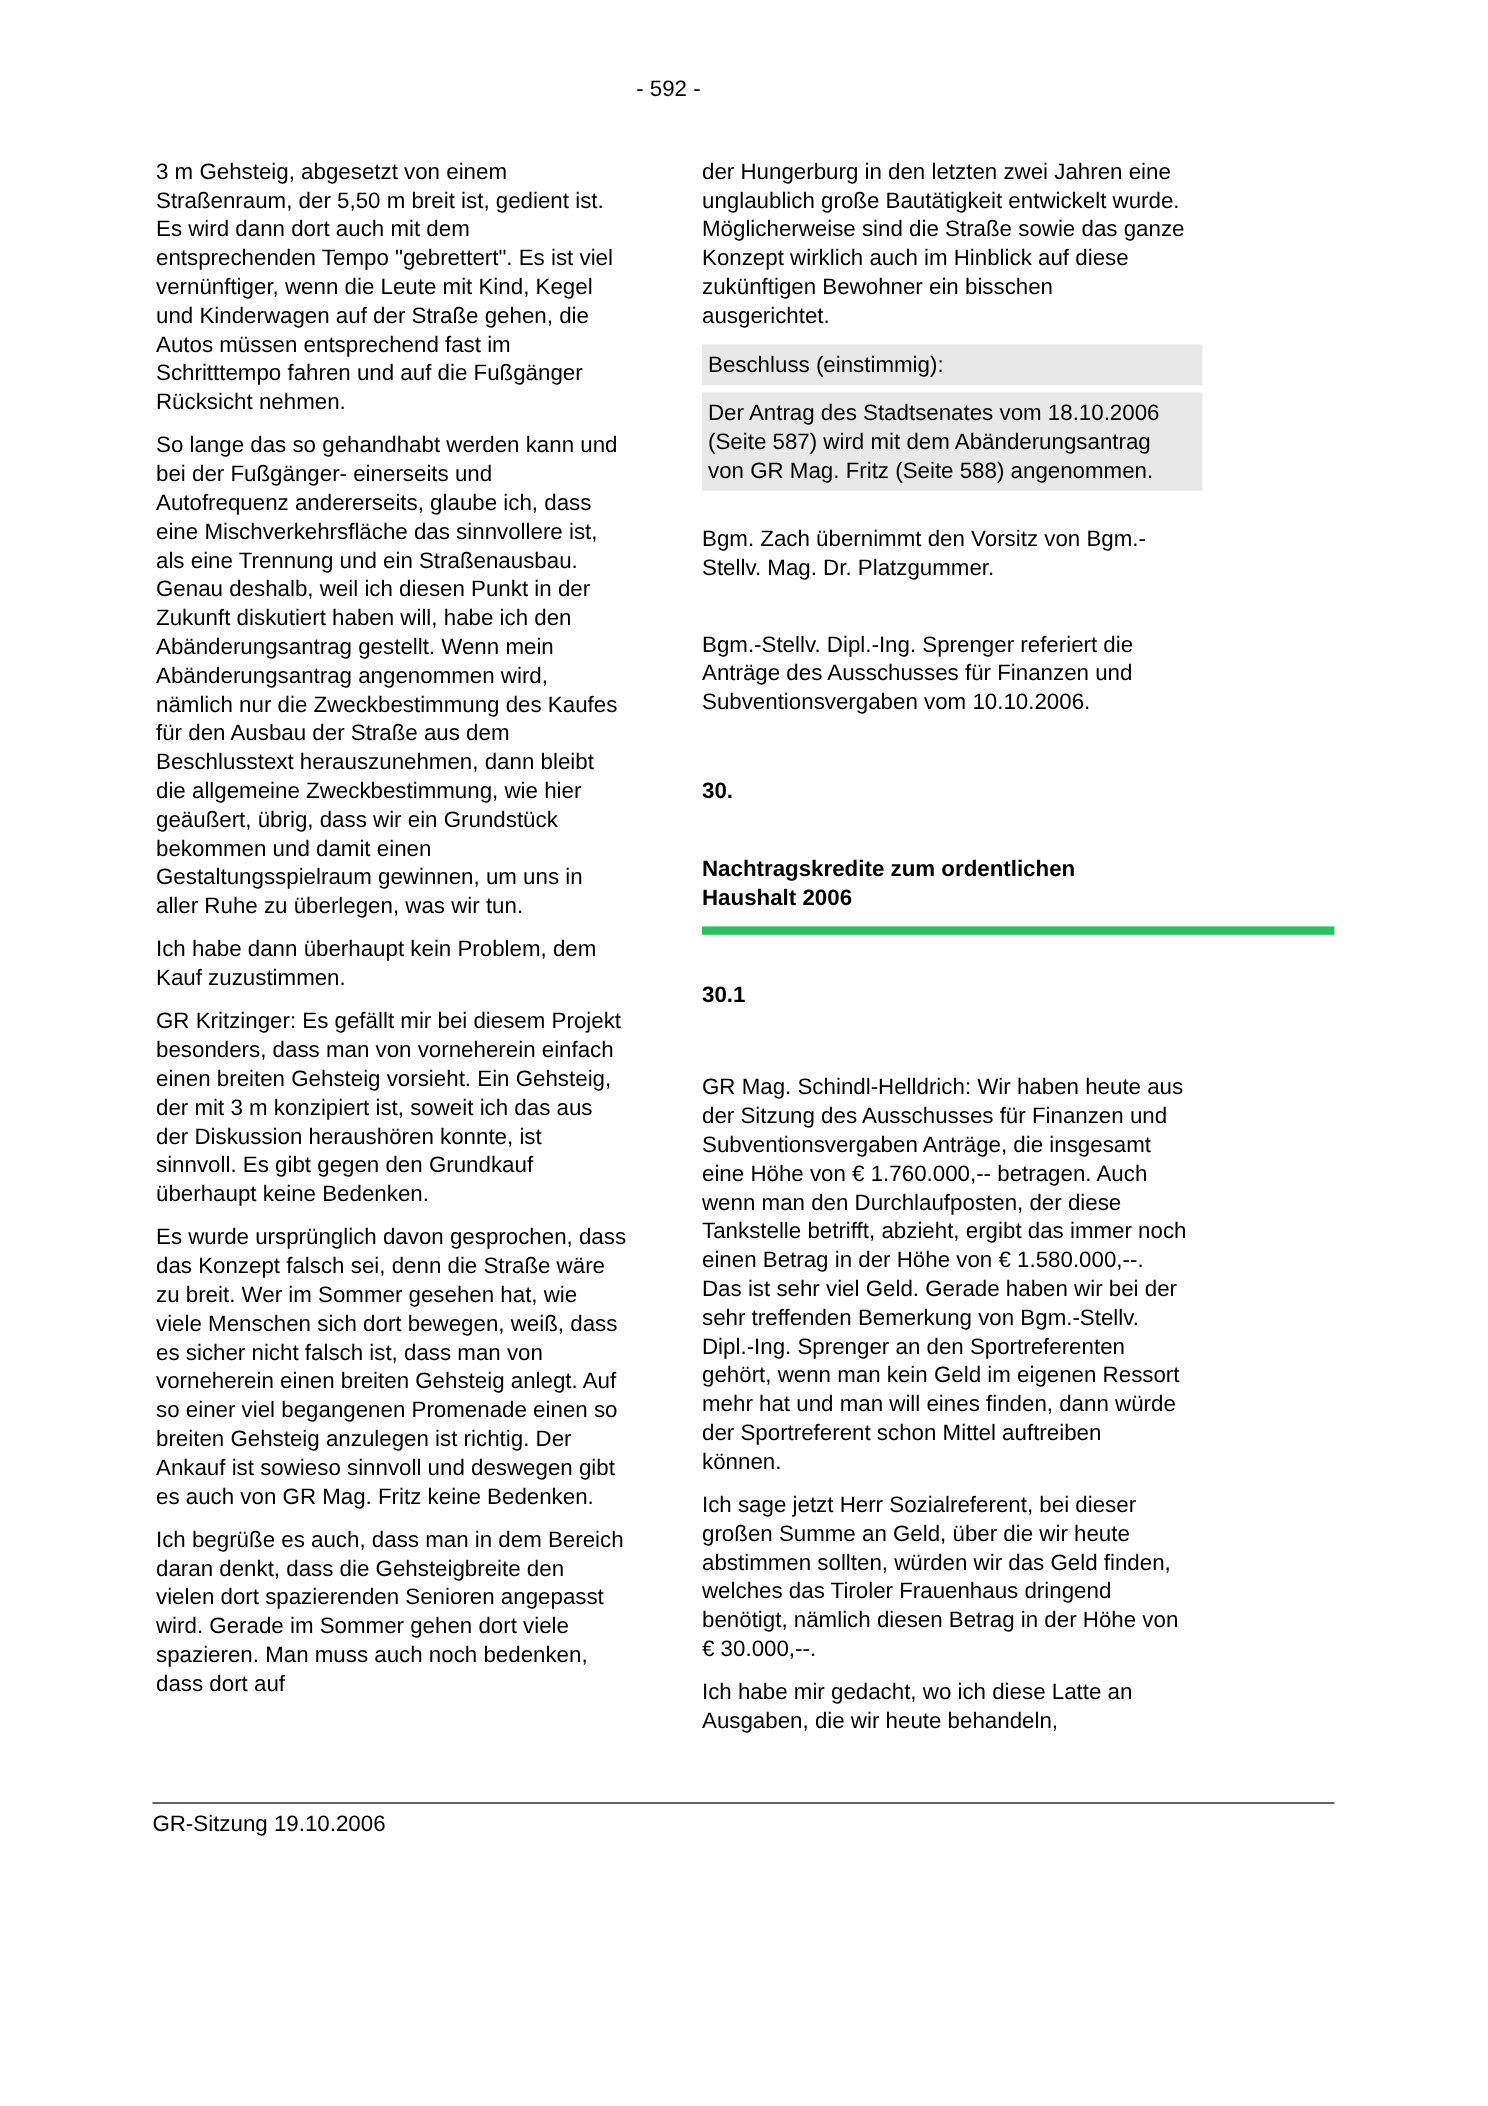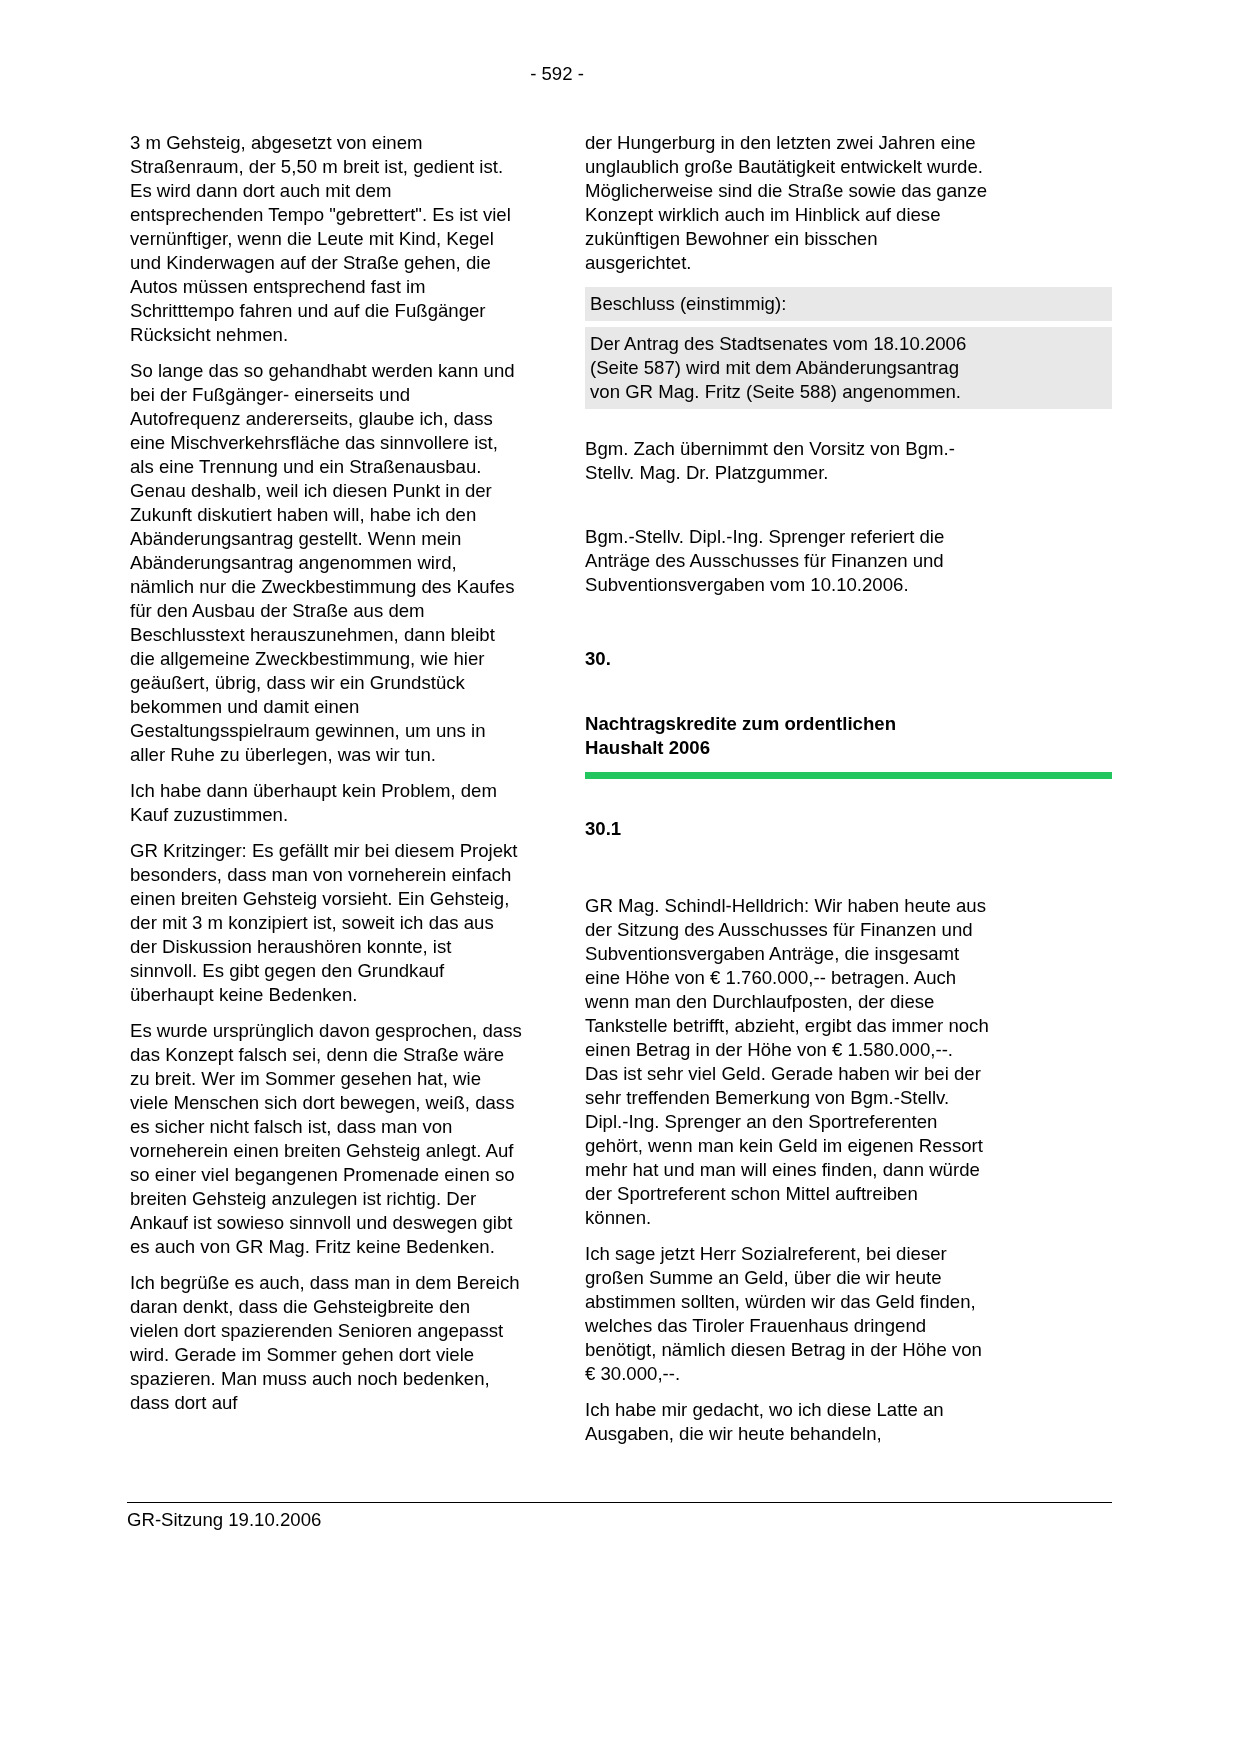--- a/index.html
+++ b/index.html
@@ -36,21 +36,21 @@
 
     .para { margin: 0 0 12px 0; text-align: left; }
     .col-right .para { max-width: 404px; }
 
     strong { font-weight: normal; }
 
     .gray-box {
       background: var(--box_bg, #e8e8e8);
       padding: 5px 23px 5px 5px;
       margin: 0 0 6px 0;
-      width: 527px;
+      width: 417px;
       box-sizing: border-box;
     }
     .gray-box .para-inner { margin: 0; max-width: 400px; }
 
     .mt28 { margin-top: 28px; }
     .mt40 { margin-top: 40px; }
 
     .section-heading {
       display: flex;
       font-weight: bold;

